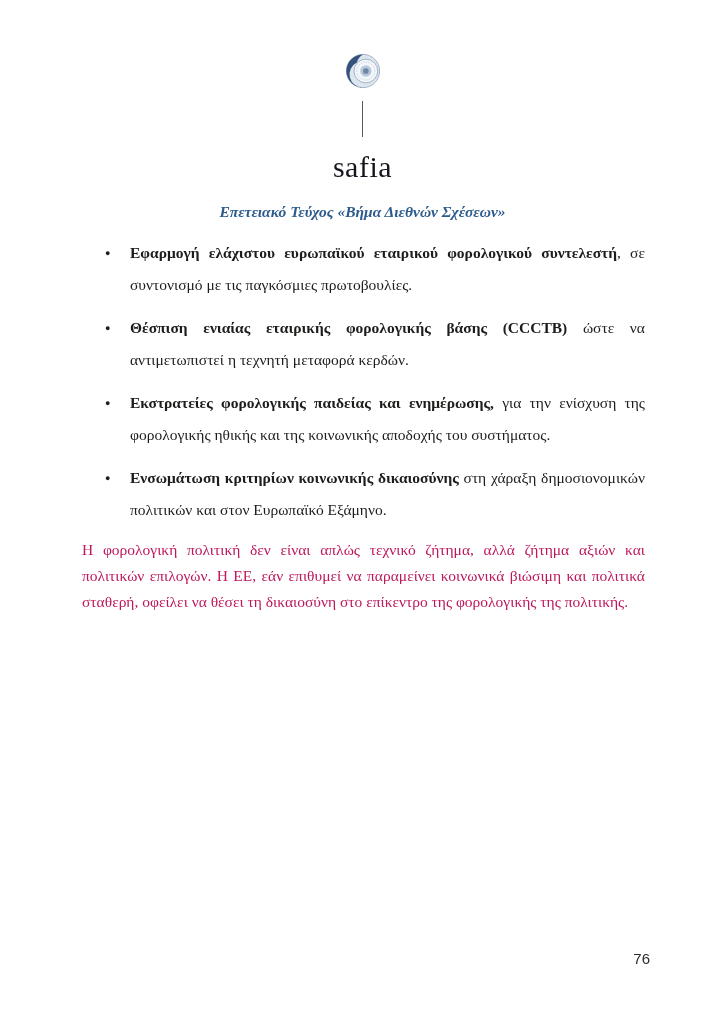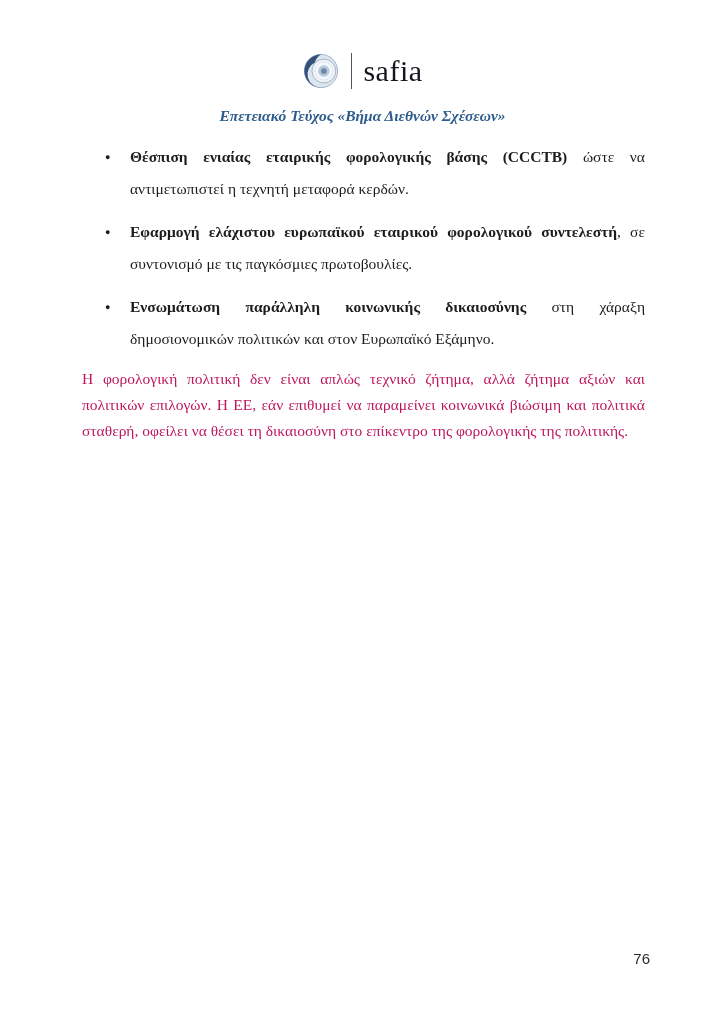--- a/index.html
+++ b/index.html
@@ -6,21 +6,21 @@
   body{
     width:725px;height:1024px;background:#ffffff;
     font-family:"Liberation Serif","DejaVu Serif",serif;
     color:#1d1d1b;position:relative;overflow:hidden;
   }
   .page{position:relative;width:725px;height:1024px;background:#fff;}
 
   
   .logo-row{
     display:flex;align-items:center;justify-content:center;
-    gap:11px;padding-top:52px;
+    gap:11px;padding-top:52px;flex-direction:column;
   }
   .emblem{display:block;width:38px;height:38px;}
   .emblem svg{display:block;width:38px;height:38px;}
   .logo-divider{width:1px;height:36px;background:#55555f;}
   .logo-text{
     font-size:30px;color:#15151f;letter-spacing:.5px;line-height:38px;
   }
 
   
   .doc-title{
@@ -73,27 +73,30 @@
       </svg>
     </span>
     <span class="logo-divider"></span>
     <span class="logo-text">safia</span>
   </header>
 
   <h1 class="doc-title">Επετειακό Τεύχος «Βήμα Διεθνών Σχέσεων»</h1>
 
   <ul class="bullets">
     <li>
+      <span class="b">Εφαρμογή ελάχιστου ευρωπαϊκού εταιρικού φορολογικού συντελεστή</span><span>, σε συντονισμό με τις παγκόσμιες πρωτοβουλίες.</span>
+    </li>
+    <li>
       <span class="b">Θέσπιση ενιαίας εταιρικής φορολογικής βάσης (CCCTB)</span><span> ώστε να αντιμετωπιστεί η τεχνητή μεταφορά κερδών.</span>
     </li>
     <li>
-      <span class="b">Εφαρμογή ελάχιστου ευρωπαϊκού εταιρικού φορολογικού συντελεστή</span><span>, σε συντονισμό με τις παγκόσμιες πρωτοβουλίες.</span>
+      <span class="b">Εκστρατείες φορολογικής παιδείας και ενημέρωσης,</span><span> για την ενίσχυση της φορολογικής ηθικής και της κοινωνικής αποδοχής του συστήματος.</span>
     </li>
     <li>
-      <span class="b">Ενσωμάτωση παράλληλη κοινωνικής δικαιοσύνης</span><span> στη χάραξη δημοσιονομικών πολιτικών και στον Ευρωπαϊκό Εξάμηνο.</span>
+      <span class="b">Ενσωμάτωση κριτηρίων κοινωνικής δικαιοσύνης</span><span> στη χάραξη δημοσιονομικών πολιτικών και στον Ευρωπαϊκό Εξάμηνο.</span>
     </li>
   </ul>
 
   <p class="closing">Η φορολογική πολιτική δεν είναι απλώς τεχνικό ζήτημα, αλλά ζήτημα αξιών και πολιτικών επιλογών. Η ΕΕ, εάν επιθυμεί να παραμείνει κοινωνικά βιώσιμη και πολιτικά σταθερή, οφείλει να θέσει τη δικαιοσύνη στο επίκεντρο της φορολογικής της πολιτικής.</p>
 
   <div class="page-number">76</div>
 
 </div>
 
 </body></html>

